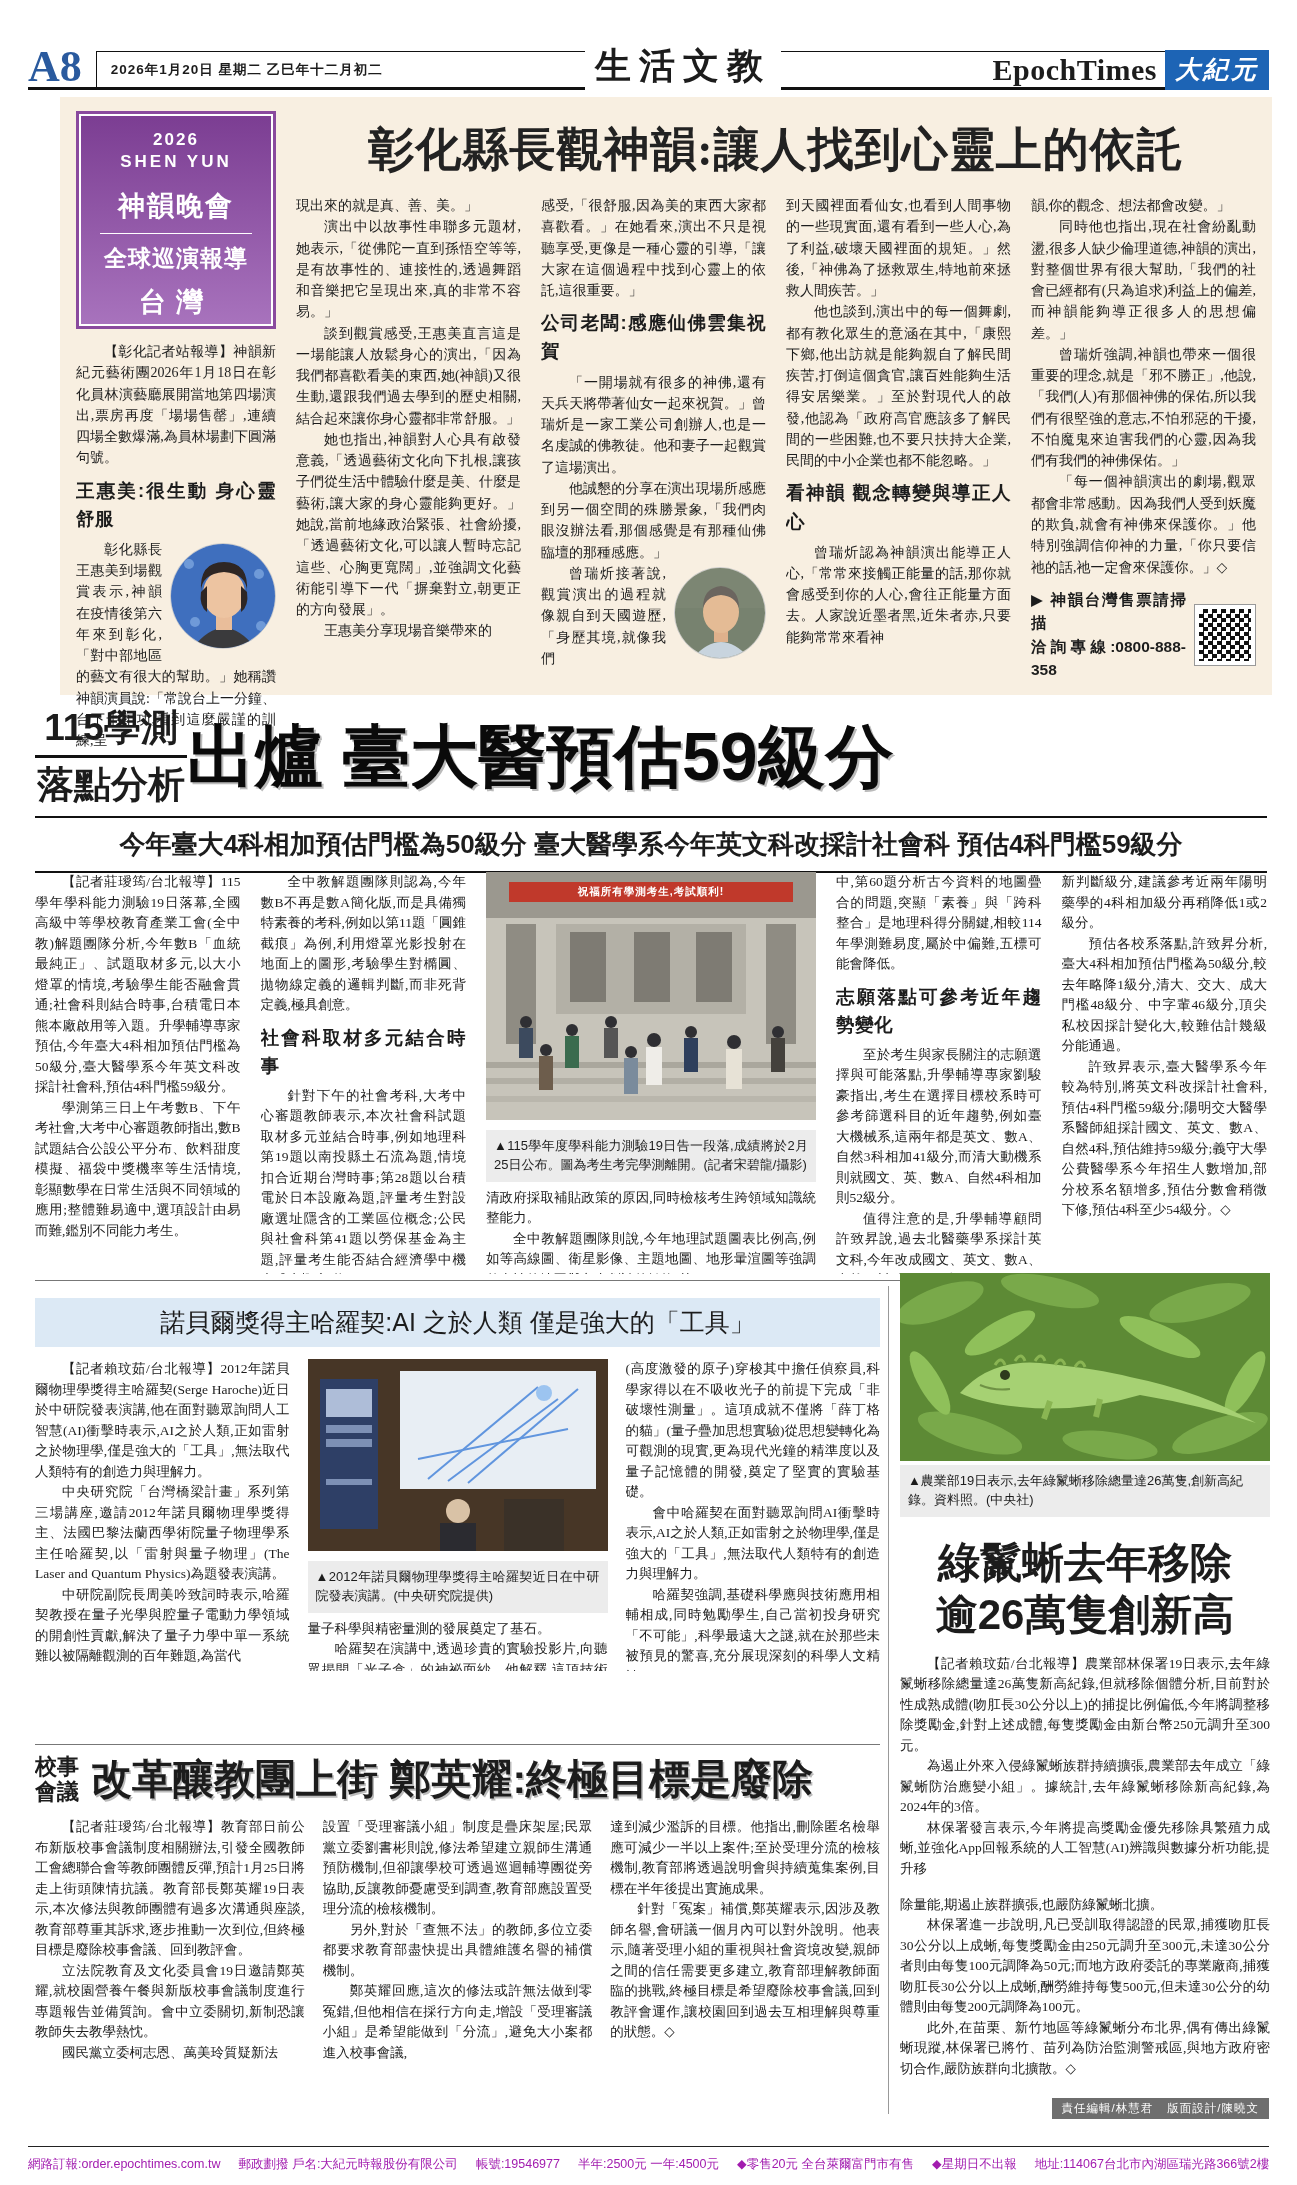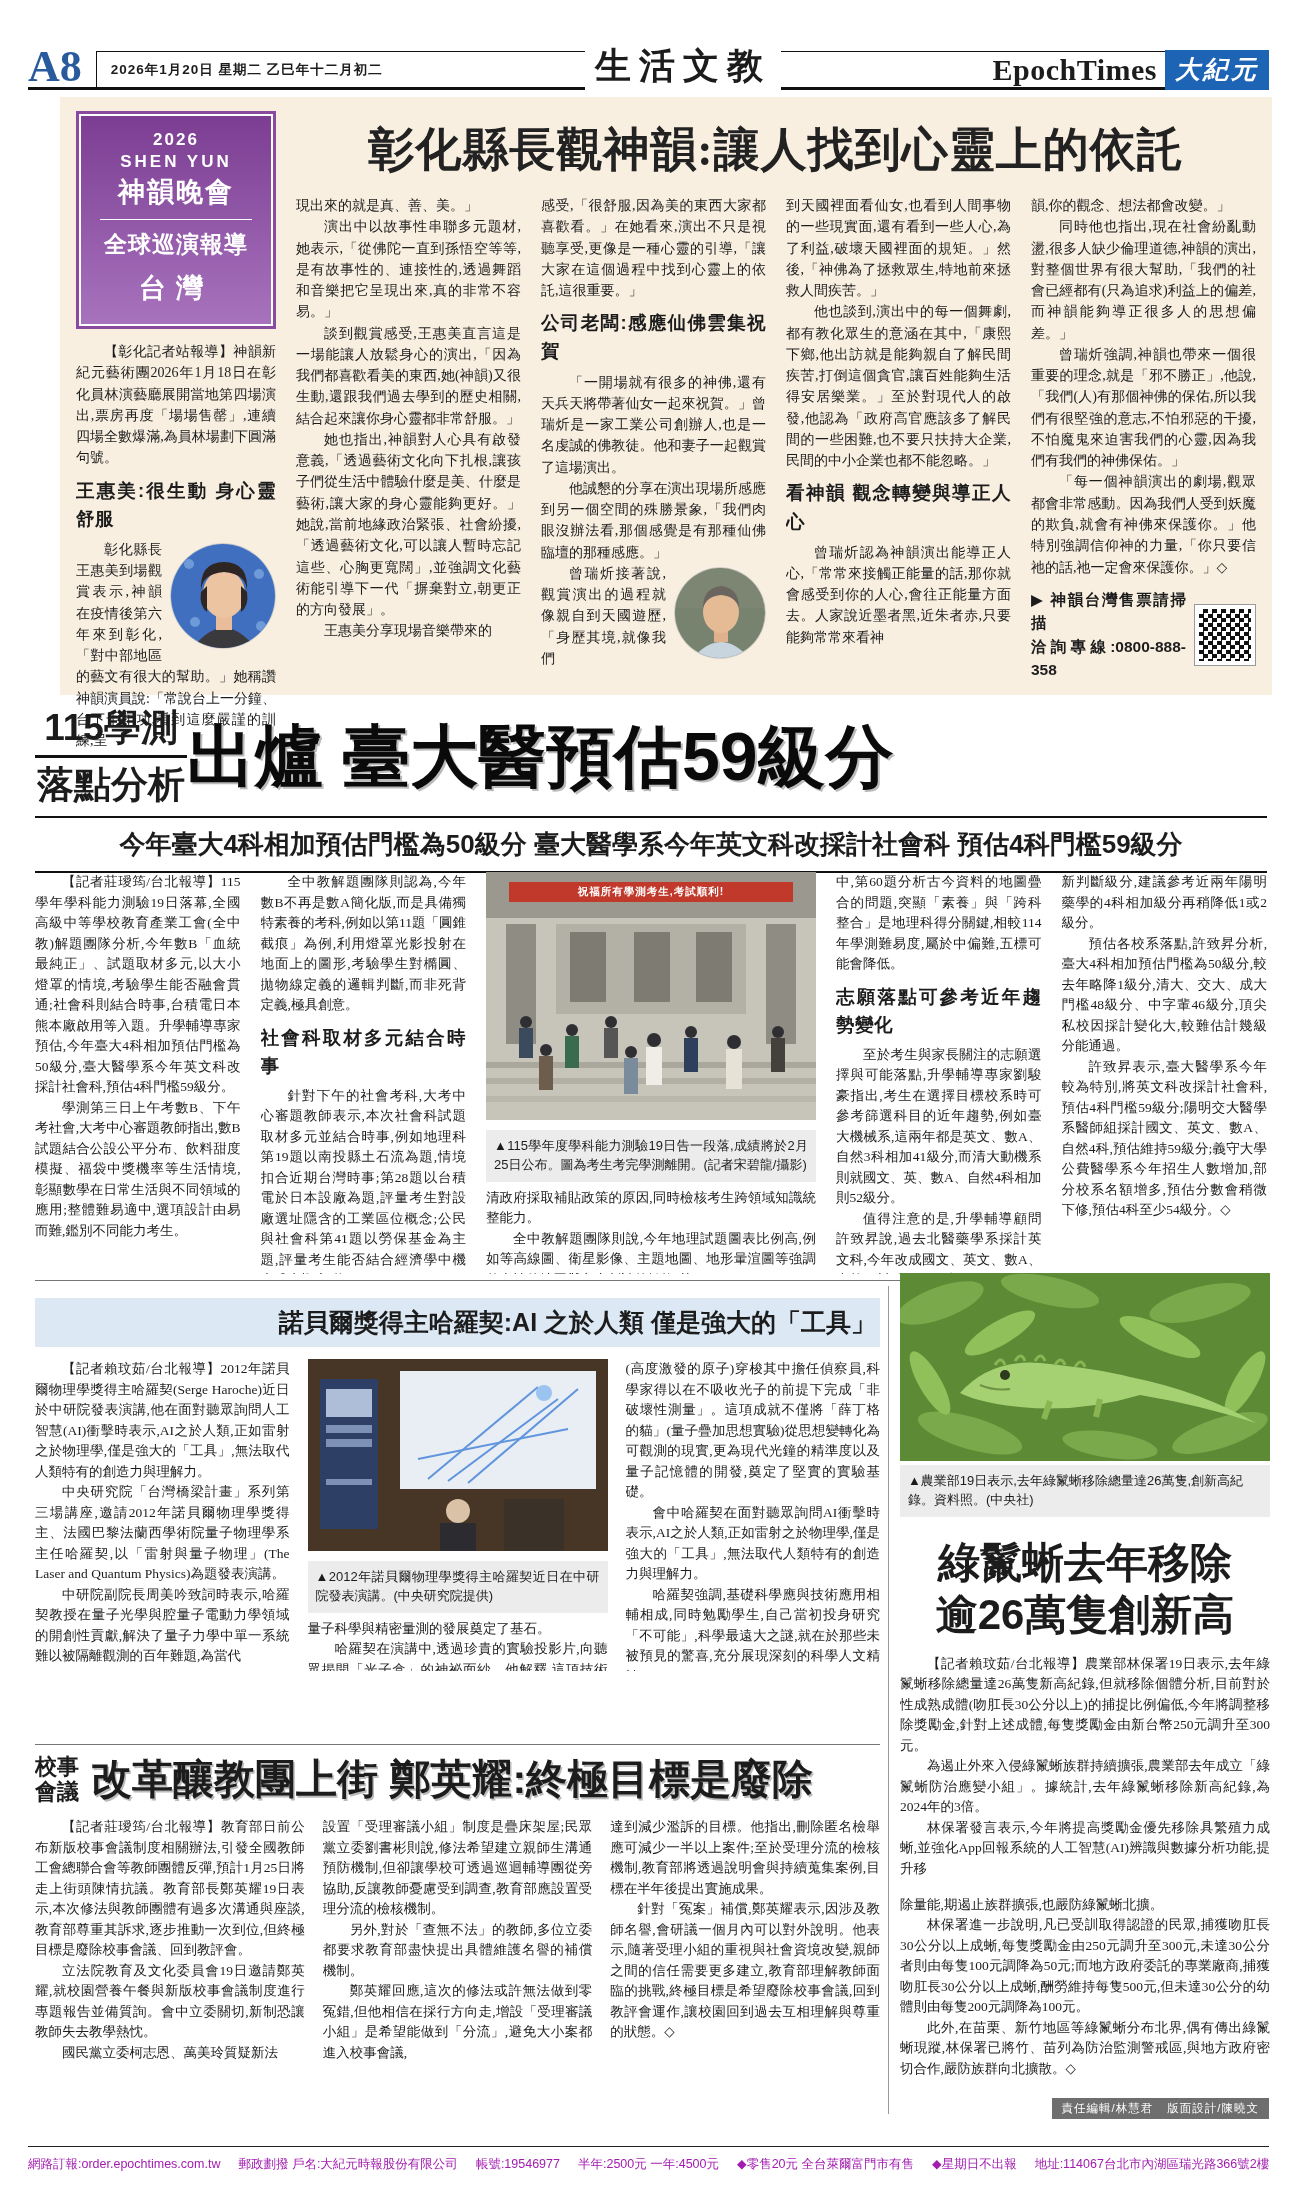--- a/index.html
+++ b/index.html
@@ -30,21 +30,21 @@
                 background:#f8efe1; padding:14px 16px; }
   .sy-grid { display:grid; grid-template-columns:200px repeat(4,1fr); column-gap:20px;
              grid-template-rows:auto 1fr; height:100%; }
   .sy-promo { grid-column:1; grid-row:1 / span 2; }
   .promo-box { width:200px; height:218px; background:linear-gradient(180deg,#7b3d92,#a873bd);
                box-shadow:inset 0 0 0 2px #fff, inset 0 0 0 6px rgba(255,255,255,.0);
                border:3px solid #8a4a9e; color:#fff; text-align:center; padding-top:16px;
                font-family:"Liberation Sans","DejaVu Sans",sans-serif; }
   .promo-year { font-size:17px; font-weight:bold; letter-spacing:2px; }
   .promo-en { font-size:17px; font-weight:bold; letter-spacing:3px; margin-top:2px; }
-  .promo-cn { font-size:27px; font-weight:900; letter-spacing:2px; margin-top:2px; }
+  .promo-cn { font-size:27px; font-weight:900; letter-spacing:2px; margin-top:16px; }
   .promo-rule { width:78%; height:1px; background:#fff; margin:9px auto; }
   .promo-line1 { font-size:23px; font-weight:900; letter-spacing:1px; }
   .promo-line2 { font-size:27px; font-weight:900; letter-spacing:10px; margin-top:10px; }
   .sy-headline { grid-column:2 / span 4; grid-row:1; text-align:center; font-size:46px;
                  font-weight:900; letter-spacing:1px; padding:8px 0 14px; color:#222; }
   .sy-col { grid-row:2; font-size:14px; line-height:1.52; text-align:justify; overflow:hidden; }
   .sy-col.first { grid-column:1; grid-row:2; margin-top:10px; }
   .col-flex { display:flex; flex-direction:column; }
   p.para { text-indent:2em; }
   p.cont { text-indent:0; }
@@ -86,21 +86,21 @@
   .caption { background:#ececec; font-size:13px; line-height:1.45; padding:7px 8px;
              font-family:"Liberation Sans","DejaVu Sans",sans-serif; margin-bottom:6px;margin-top:10px; }
 
   .rule-h { position:absolute; background:#777; height:1px; }
   .rule-v { position:absolute; background:#999; width:1px; }
 
   
   .ai-section { position:absolute; left:35px; top:1288px; width:845px; height:444px; overflow:hidden; }
   .ai-headline { font-family:"Liberation Sans","DejaVu Sans",sans-serif; font-weight:900;
                  font-size:60px; line-height:1.05; letter-spacing:1px; text-shadow:2px 2px 0 #bbb; }
-  .ai-deck { background:#dce9f5; text-align:right; font-weight:700; font-size:25px;
+  .ai-deck { background:#dce9f5; text-align:center; font-weight:400; font-size:25px;
              font-family:"Liberation Sans","DejaVu Sans",sans-serif; padding:8px 4px; margin:10px 0 12px; }
   .ai-body { display:grid; grid-template-columns:1fr 300px 1fr; column-gap:18px; height:312px; }
   .ai-photo { position:relative; width:100%; height:192px; background:linear-gradient(135deg,#58452f,#2f2417); }
 
   
   .ig-section { position:absolute; left:900px; top:1273px; width:370px; height:822px;
                 display:flex; flex-direction:column; overflow:hidden; }
   .ig-photo { width:100%; height:188px; background:linear-gradient(160deg,#76a246,#446e27); flex:0 0 auto; }
   .ig-headline { text-align:center; font-family:"Liberation Sans","DejaVu Sans",sans-serif;
                  font-weight:900; font-size:42px; line-height:1.25; margin:14px 0 12px; }

